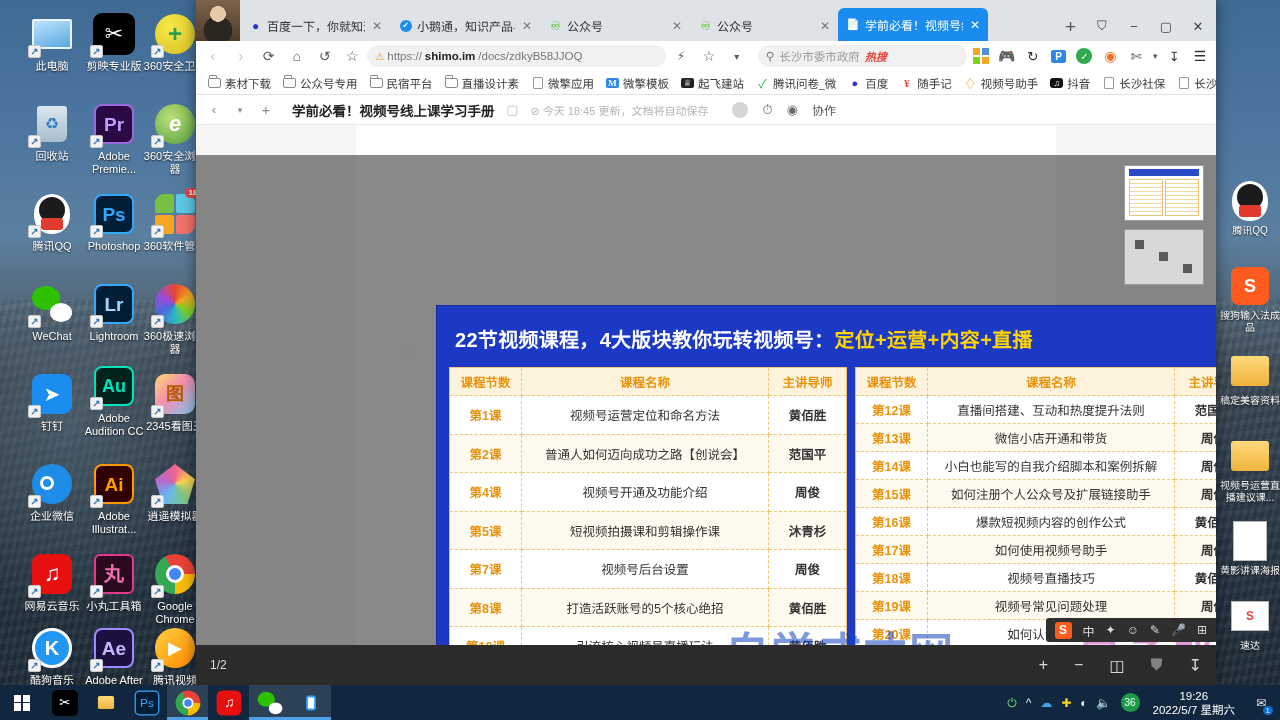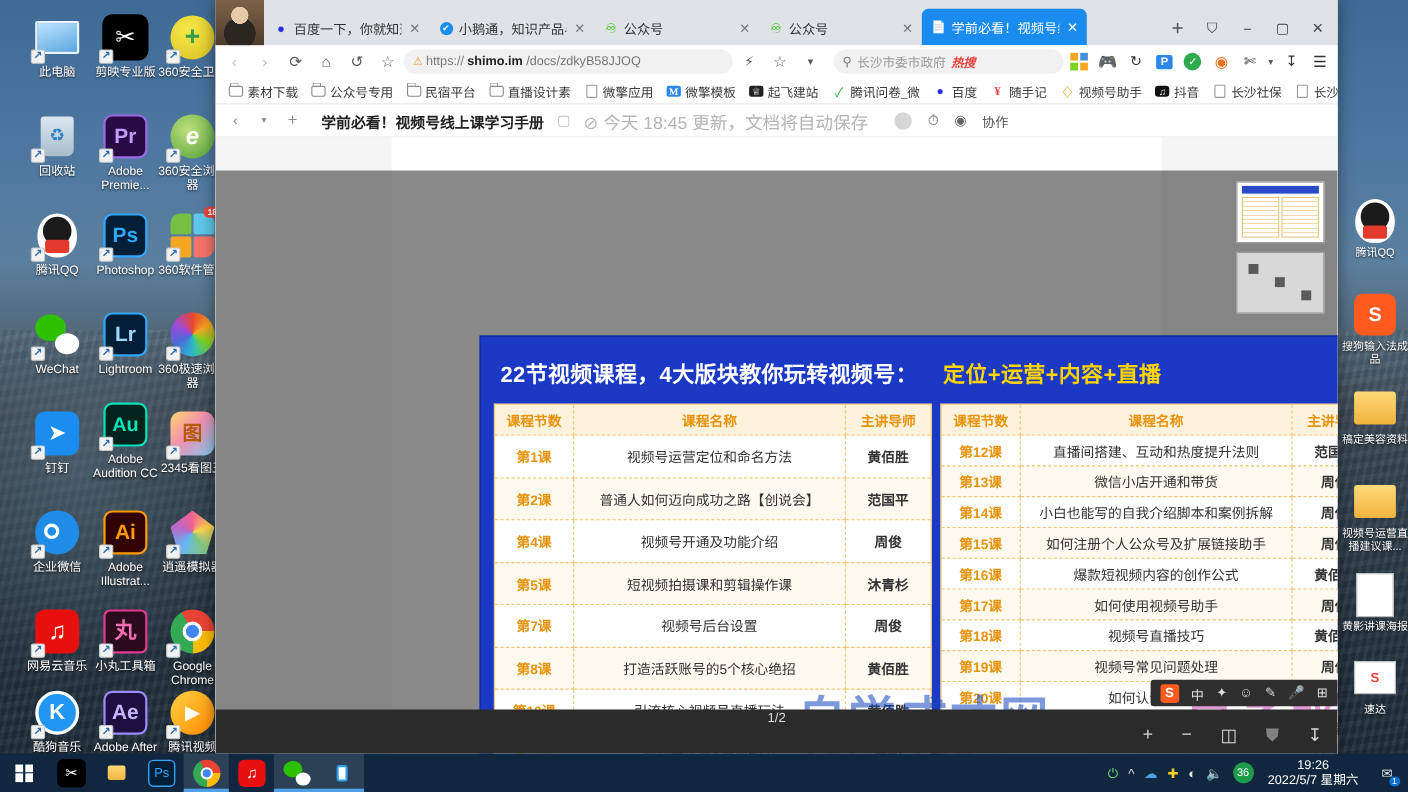--- a/index.html
+++ b/index.html
@@ -118,21 +118,21 @@
   .page-ic { width: 10px; height: 12px; border: 1.2px solid #9a9a9a; border-radius: 1px; }
 
   
   .page { flex: 1; background: #f3f3f3; position: relative; overflow: hidden; }
   .doc-toolbar {
     height: 30px; background: #ffffff; display: flex; align-items: center; gap: 10px; padding: 0 10px;
     font-size: 12px; color: #333; border-bottom: 1px solid #ececec;
   }
   .dt-ic { color: #8d8d8d; font-size: 13px; width: 16px; text-align: center; }
   .doc-title { font-size: 13.5px; font-weight: bold; color: #222; margin-left: 8px; }
-  .save-note { font-size: 16px; color: #b5b5b5; }
+  .save-note { font-size: 11px; color: #b5b5b5; }
   .promo { margin-left: auto; font-size: 11px; color: #8d8d8d; }
   .promo u { text-decoration: underline; }
   .tb-right { display: flex; align-items: center; gap: 14px; margin-left: 14px; color: #666; font-size: 13px; }
   .collab { font-size: 12px; color: #555; }
 
   .doc-body { position: absolute; left: 0; top: 30px; right: 0; bottom: 0; background: #f5f5f5; }
   .doc-sheet {
     position: absolute; left: 50%; transform: translateX(-50%); top: 0; width: 700px; min-height: 100%;
     background: #fff;
   }
@@ -143,39 +143,39 @@
   }
   .doc-paragraph b { font-weight: bold; }
 
   
   .viewer {
     position: absolute; left: 0; top: 30px; right: 0; bottom: 0;
     background: rgba(40,40,40,.55);
   }
   .viewer-bottom {
     position: absolute; left: 0; right: 0; bottom: 0; height: 40px; background: #2b2b2b;
-    display: flex; align-items: center; padding: 0 14px; color: #ddd; font-size: 12px; flex-direction: column;
+    display: flex; align-items: center; padding: 0 14px; color: #ddd; font-size: 12px;
   }
   .viewer-bottom .tools { margin-left: auto; display: flex; align-items: center; gap: 26px; font-size: 16px; color: #d8d8d8;}
 
   
   .thumbs { position: absolute; right: 12px; top: 10px; width: 80px; }
   .thumb { width: 80px; height: 56px; background: #fff; border: 1px solid #999; margin-bottom: 8px; overflow: hidden; position: relative;}
   .thumb.t2 { background: #d8d8d8; }
 
   
   .course-img {
     position: absolute; left: 240px; top: 150px; width: 830px; height: 386px;
     background: #1b39c4; padding: 12px 12px 14px; border: 1px solid #15299a;
   }
   .ci-title {
     font-size: 20px; font-weight: bold; color: #fff; letter-spacing: .3px;
     padding: 6px 4px 14px 6px; white-space: nowrap;
   }
-  .ci-title .hl { color: #ffd400; margin-left: 23px; }
+  .ci-title .hl { color: #ffd400; }
   .ci-tables { display: flex; gap: 8px; }
   .ctab { flex: 1 1 0; background: #fff; border: 1px solid #f0c674; border-collapse: collapse; width: 100%; table-layout: fixed; }
   .ctab td, .ctab th {
     border: 1px dashed #f0c674; font-size: 12.5px; padding: 4px 2px; text-align: center; color: #333;
     height: 25px; font-weight: normal; white-space: nowrap;
   }
   .ctab thead th { background: #fdf3dc; color: #e8930d; font-weight: bold; font-size: 12.5px; }
   .ctab td.cno { color: #e8930d; font-weight: bold; width: 72px; }
   .ctab td.cteach { width: 78px; font-weight: bold; }
   .ctab tbody tr:nth-child(even) td { background: #fefaf0; }

